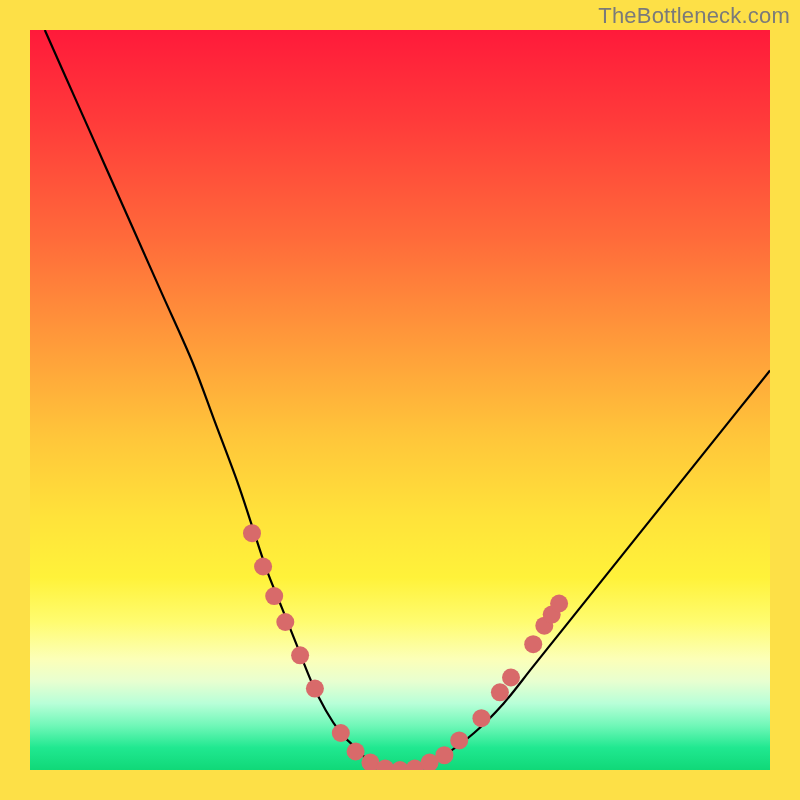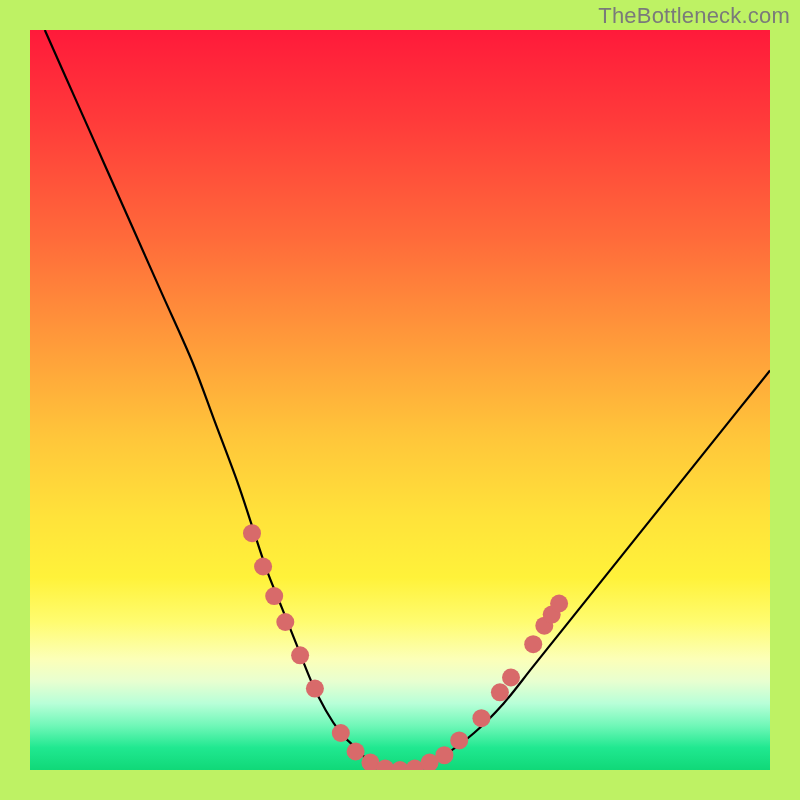--- a/index.html
+++ b/index.html
@@ -8,21 +8,21 @@
     width: 800px;
     height: 800px;
     background: #000;
     overflow: hidden;
     font-family: Arial, Helvetica, sans-serif;
   }
   .frame {
     position: relative;
     width: 800px;
     height: 800px;
-    background: #bef264;
+    background: #fde047;
   }
   .plot-area {
     position: absolute;
     left: 30px;
     top: 30px;
     width: 740px;
     height: 740px;
     background: linear-gradient(
       to bottom,
       #ff1a3a 0%,

